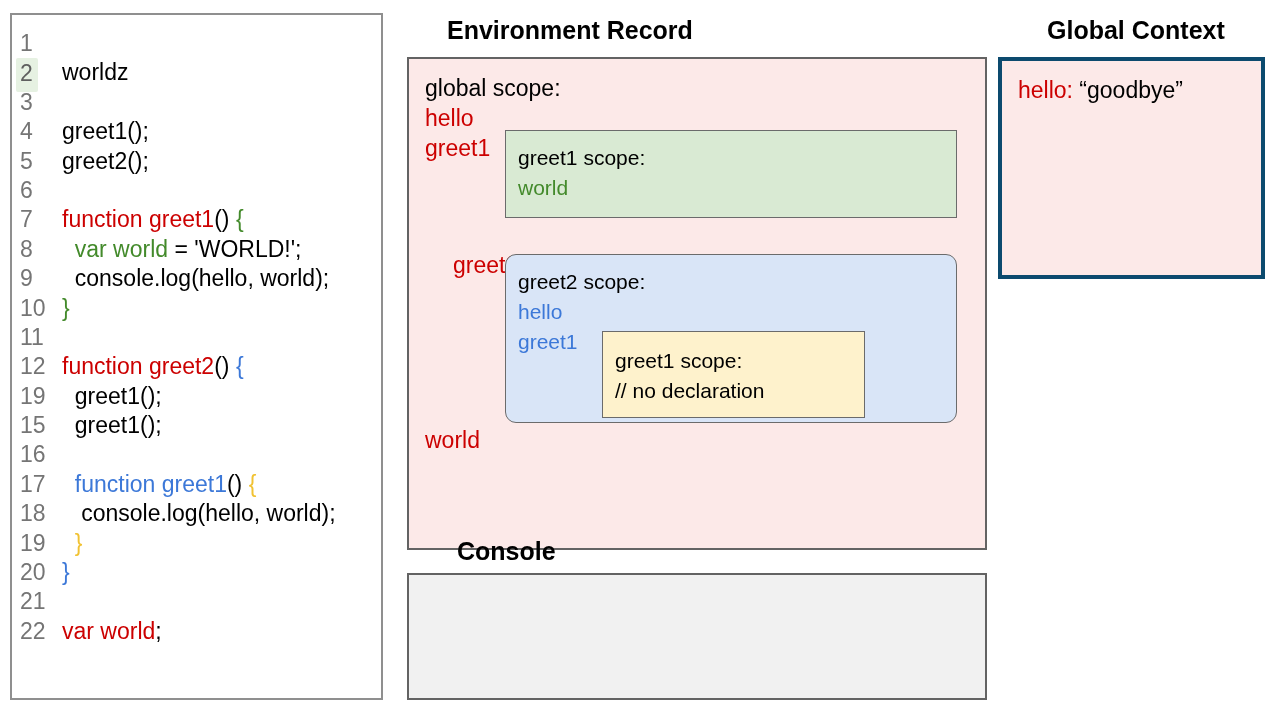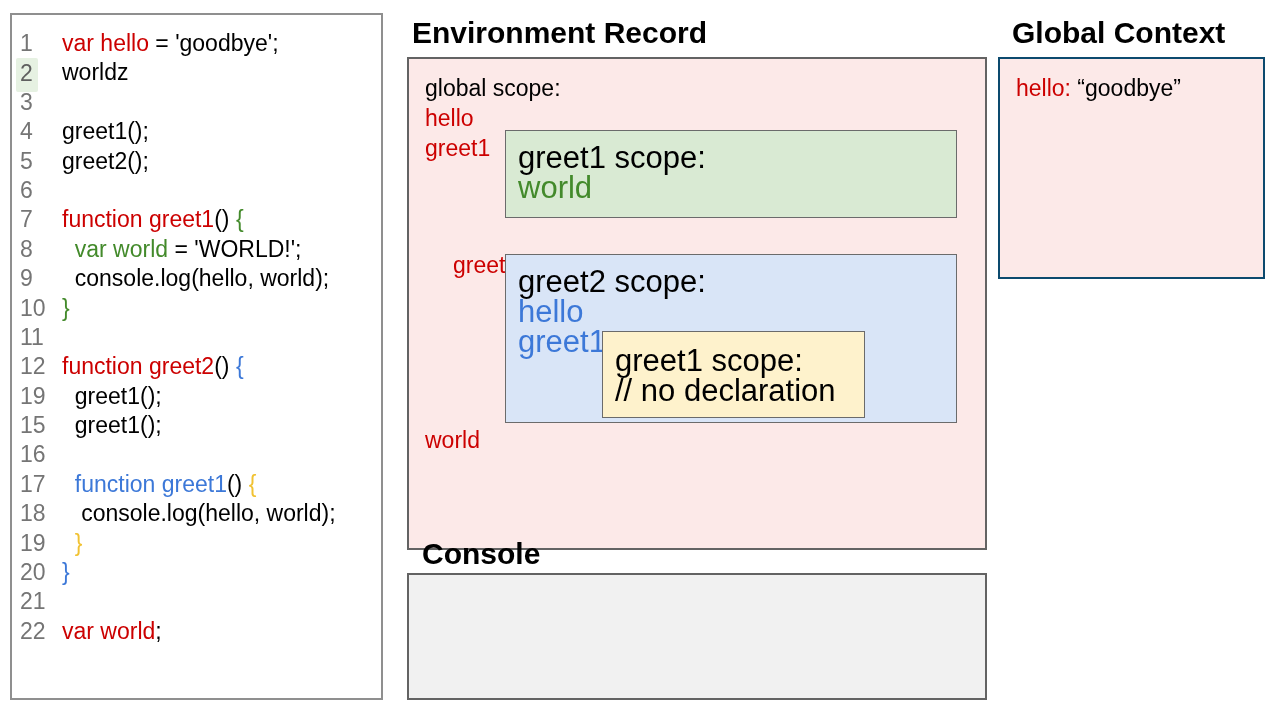--- a/index.html
+++ b/index.html
@@ -18,59 +18,59 @@
   .lnum { width:42px; flex:none; color:#757575; }
   .lnum-hl { display:inline-block; background:#e6f1e2; padding:1px 5px 3px 4px; margin-left:-4px; border-radius:2px; color:#5f5f5f; }
   .code-text { white-space:pre; }
   .c-k { color:#000000; }
   .c-r { color:#cc0000; }
   .c-g { color:#438a2b; }
   .c-b { color:#3c78d8; }
   .c-y { color:#f1c232; }
 
   
-  .section-title { position:absolute; font-size:30px; font-weight:bold; color:#000; }
+  .section-title { position:absolute; font-size:25px; font-weight:bold; color:#000;margin-left:35px; }
   .er-title { left:412px; top:16px; }
   .gc-title { left:1012px; top:16px; }
   .console-title { left:422px; top:537px; }
 
   
   .er-box {
     position:absolute; left:407px; top:57px; width:580px; height:493px;
     background:#fce9e8; border:2px solid #636363; font-size:23px; line-height:30px;
   }
   .er-abs { position:absolute; }
   .red-var { color:#cc0000; }
-  .scope-box { position:absolute; border:1.5px solid #6b6b6b; padding:12px 0 0 12px; font-size:31px; line-height:30px; }
+  .scope-box { position:absolute; border:1.5px solid #6b6b6b; padding:12px 0 0 12px; font-size:21px; line-height:30px; }
   .greet1-box { left:96px; top:71px; width:452px; height:88px; background:#d9ead3; }
-  .greet2-box { left:96px; top:195px; width:452px; height:169px; background:#d9e5f7; }
+  .greet2-box { left:96px; top:195px; width:452px; height:169px; background:#d9e5f7;border-radius:11px; }
   .inner-greet1-box { left:96px; top:76px; width:263px; height:87px; background:#fef2cc; padding:14px 0 0 12px; }
   .green-var { color:#438a2b; }
   .blue-var { color:#3c78d8; }
 
   
   .gc-box {
     position:absolute; left:998px; top:57px; width:267px; height:222px;
-    background:#fce9e8; border:2px solid #0c4a6e; font-size:23px; line-height:30px;
+    background:#fce9e8; border:4px solid #0c4a6e; font-size:23px; line-height:30px;
     padding:14px 0 0 16px;
   }
 
   
   .console-box {
     position:absolute; left:407px; top:573px; width:580px; height:127px;
     background:#f1f1f1; border:2px solid #636363; font-size:23px; padding:10px 14px;
   }
 </style>
 </head>
 <body>
 
 <div class="canvas">
 
   <div class="code-panel" id="code-panel">
-      <div class="code-line"><span class="lnum">1</span><span class="code-text"><span class="c-r">var hello</span><span class="c-k"> = 'goodbye';</span></span></div>
+      <div class="code-line"><span class="lnum">1</span></div>
       <div class="code-line"><span class="lnum"><span class="lnum-hl">2</span></span><span class="code-text"><span class="c-k">worldz</span></span></div>
       <div class="code-line"><span class="lnum">3</span><span class="code-text"></span></div>
       <div class="code-line"><span class="lnum">4</span><span class="code-text"><span class="c-k">greet1();</span></span></div>
       <div class="code-line"><span class="lnum">5</span><span class="code-text"><span class="c-k">greet2();</span></span></div>
       <div class="code-line"><span class="lnum">6</span><span class="code-text"></span></div>
       <div class="code-line"><span class="lnum">7</span><span class="code-text"><span class="c-r">function greet1</span><span class="c-k">() </span><span class="c-g">{</span></span></div>
       <div class="code-line"><span class="lnum">8</span><span class="code-text"><span class="c-k">  </span><span class="c-g">var world</span><span class="c-k"> = 'WORLD!';</span></span></div>
       <div class="code-line"><span class="lnum">9</span><span class="code-text"><span class="c-k">  console.log(hello, world);</span></span></div>
       <div class="code-line"><span class="lnum">10</span><span class="code-text"><span class="c-g">}</span></span></div>
       <div class="code-line"><span class="lnum">11</span><span class="code-text"></span></div>

